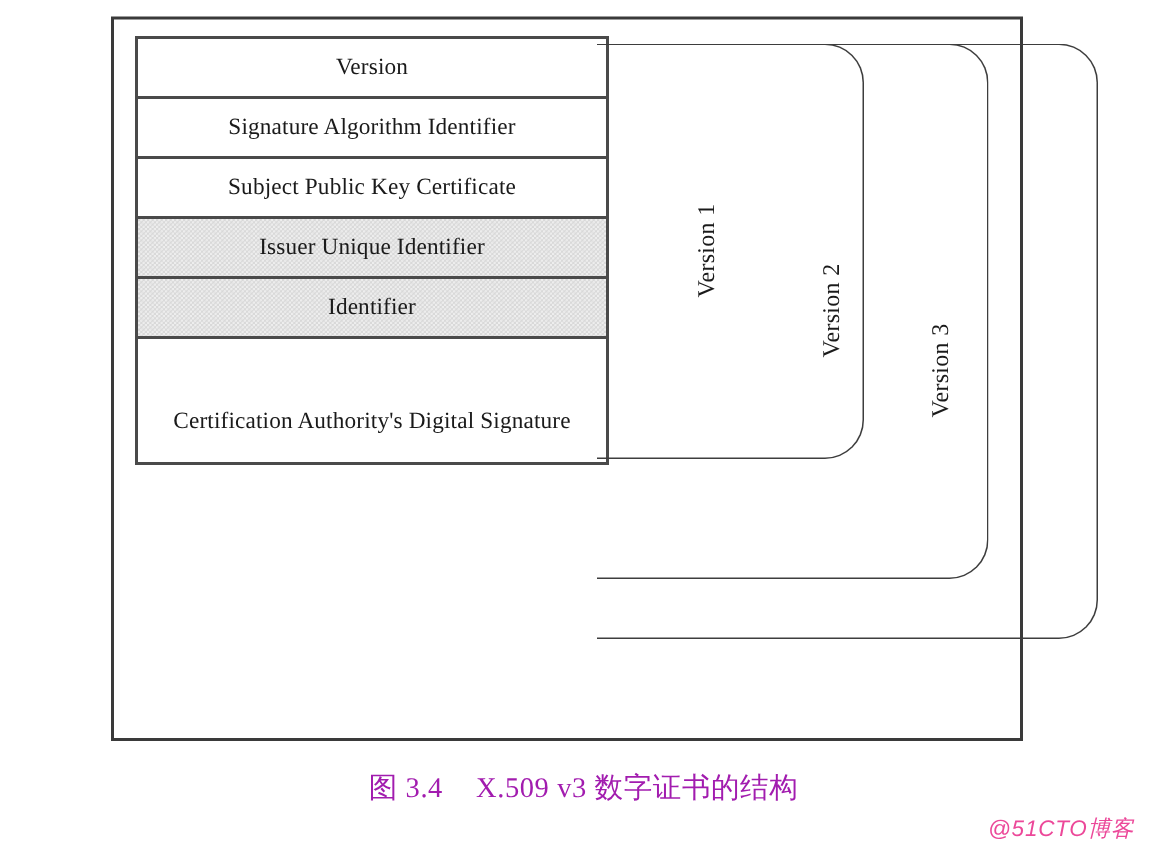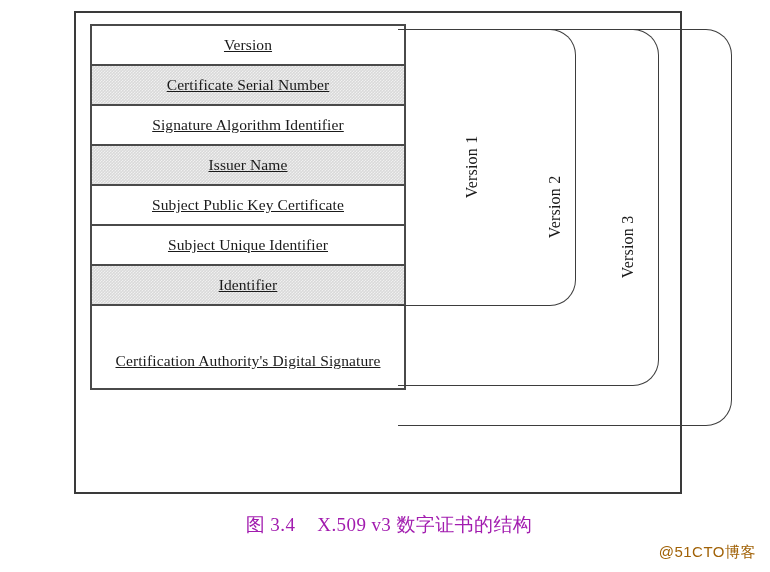--- a/index.html
+++ b/index.html
@@ -45,21 +45,20 @@
     box-sizing: border-box;
     display: flex;
     align-items: center;
     justify-content: center;
     text-align: center;
     font-size: 15.5px;
     line-height: 1.12;
     letter-spacing: 0.1px;
     padding: 0 18px;
     position: relative;
-    text-decoration: underline;
   }
   .cert-row:last-child {
     border-bottom: none;
   }
   .cert-row.tall {
     height: 54px;
     margin-top: 28px;
   }
   
   .cert-row.shaded {
@@ -113,59 +112,54 @@
     display: inline-block;
     width: 22px;
   }
 
   
   #watermark {
     position: absolute;
     right: 14px;
     bottom: 10px;
     font-size: 15px;
-    color: #a16207;
+    color: #ec4899;
     font-family: "Liberation Sans", "DejaVu Sans", sans-serif;
     letter-spacing: 0.5px;
     user-select: none;
+    font-style: italic;
   }
 </style>
 </head>
 <body>
 
 <div id="figure-frame">
 
   <div id="cert-table">
 
     <div class="cert-row">
       <span class="cell-text">Version</span>
     </div>
 
-    <div class="cert-row shaded">
-      <span class="cell-text">Certificate Serial Number</span>
-    </div>
 
     <div class="cert-row">
       <span class="cell-text">Signature Algorithm Identifier</span>
     </div>
 
-    <div class="cert-row shaded">
-      <span class="cell-text">Issuer Name</span>
-    </div>
 
 
 
     <div class="cert-row">
       <span class="cell-text">Subject Public Key Certificate</span>
     </div>
 
+    <div class="cert-row shaded">
+      <span class="cell-text">Issuer Unique Identifier</span>
+    </div>
 
-    <div class="cert-row">
-      <span class="cell-text">Subject Unique Identifier</span>
-    </div>
 
     <div class="cert-row shaded">
       <span class="cell-text">Identifier</span>
     </div>
 
     <div class="cert-row tall">
       <span class="cell-text">Certification Authority's Digital Signature</span>
     </div>
 
   </div>

